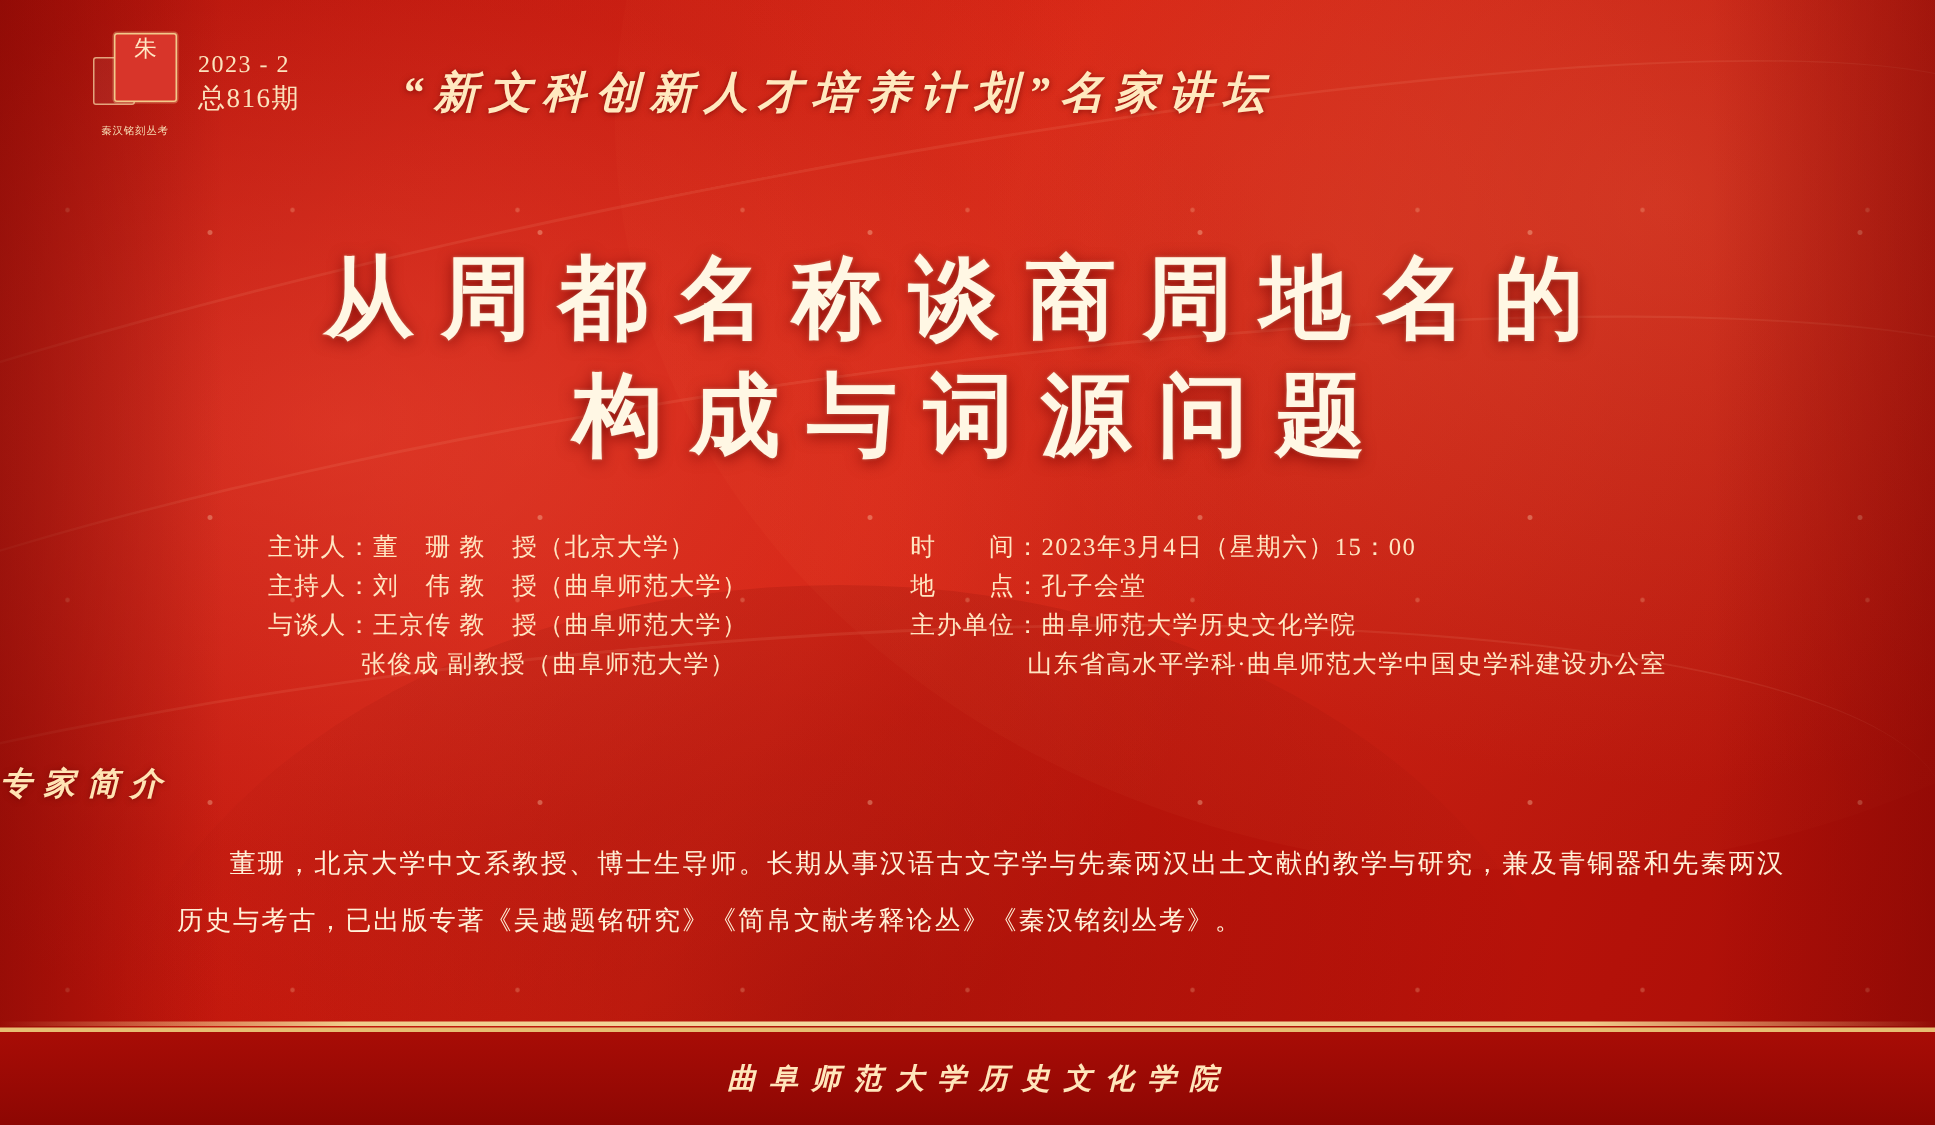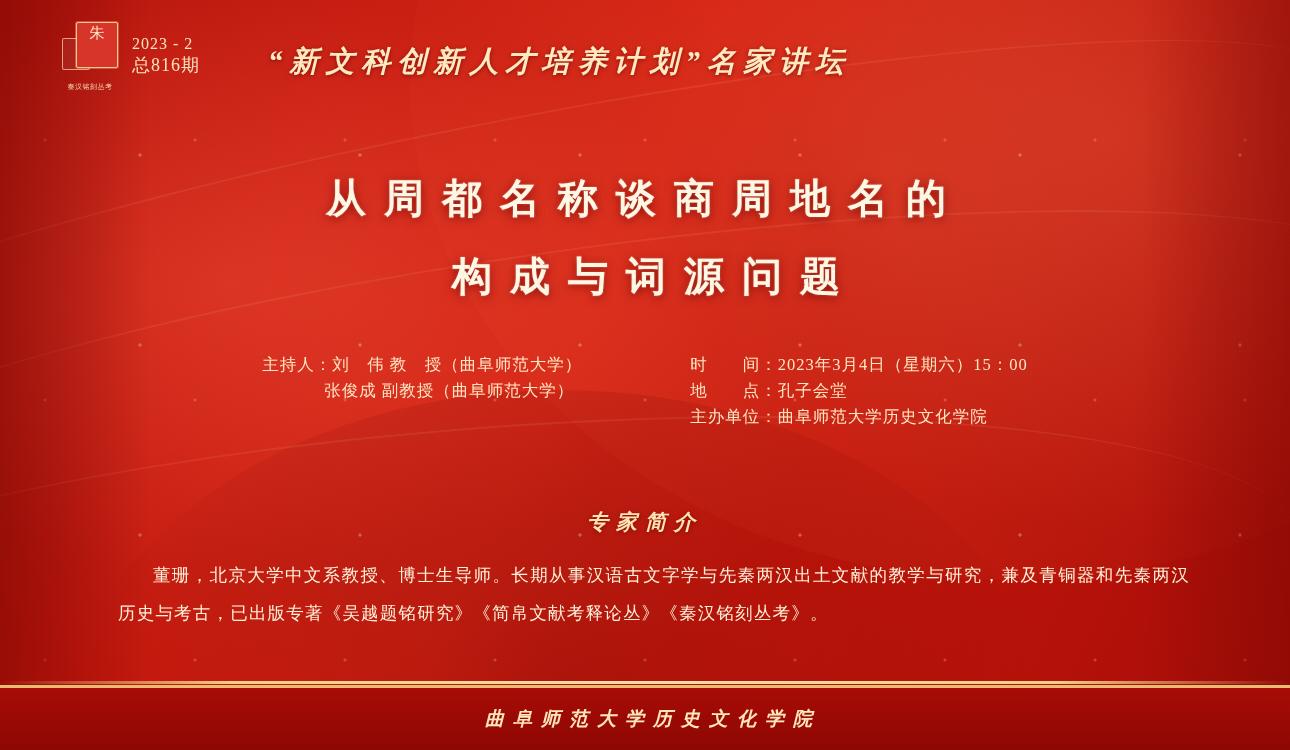--- a/index.html
+++ b/index.html
@@ -134,21 +134,21 @@
     white-space: nowrap;
   }
 
   .main-title {
     position: absolute;
     left: 0; right: 0;
     top: 160px;
     text-align: center;
   }
   .main-title .line {
-    font-size: 40px;
+    font-size: 60px;
     font-weight: bold;
     letter-spacing: 18px;
     line-height: 78px;
     color: #fff7e4;
     text-shadow: 0 2px 10px rgba(110,0,0,.75), 0 0 2px rgba(255,230,190,.6);
     white-space: nowrap;
   }
   .main-title .line.l2 { padding-left: 20px; }
 
   .info {
@@ -165,21 +165,21 @@
   }
   .info .col { }
   .info .row { letter-spacing: 1px; }
   .info .row.indent-1 { padding-left: 62px; }
   .info .row.indent-2 { padding-left: 78px; }
 
   .section-head {
     position: absolute;
     top: 508px;
     left: 0; right: 0;
-    text-align: center;
+    text-align: left;
     font-size: 21px;
     font-weight: bold;
     letter-spacing: 8px;
     color: #ffe4b4;
     font-style: italic;
     text-shadow: 0 1px 4px rgba(100,0,0,.6);
   }
 
   .bio {
     position: absolute;
@@ -257,27 +257,30 @@
 
   <div class="series-title">“新文科创新人才培养计划”名家讲坛</div>
 
   <div class="main-title">
     <div class="line l1">从周都名称谈商周地名的</div>
     <div class="line l2">构成与词源问题</div>
   </div>
 
   <div class="info">
     <div class="col">
+      <div class="row">主讲人：董　珊 教　授（北京大学）</div>
       <div class="row">主持人：刘　伟 教　授（曲阜师范大学）</div>
+      <div class="row">与谈人：王京传 教　授（曲阜师范大学）</div>
       <div class="row indent-1">张俊成 副教授（曲阜师范大学）</div>
     </div>
     <div class="col">
       <div class="row">时　　间：2023年3月4日（星期六）15：00</div>
       <div class="row">地　　点：孔子会堂</div>
       <div class="row">主办单位：曲阜师范大学历史文化学院</div>
+      <div class="row indent-2">山东省高水平学科·曲阜师范大学中国史学科建设办公室</div>
     </div>
   </div>
 
   <div class="section-head">专家简介</div>
 
   <div class="bio">
     <p>董珊，北京大学中文系教授、博士生导师。长期从事汉语古文字学与先秦两汉出土文献的教学与研究，兼及青铜器和先秦两汉历史与考古，已出版专著《吴越题铭研究》《简帛文献考释论丛》《秦汉铭刻丛考》。</p>
   </div>
 
   <div class="bottom-band">

